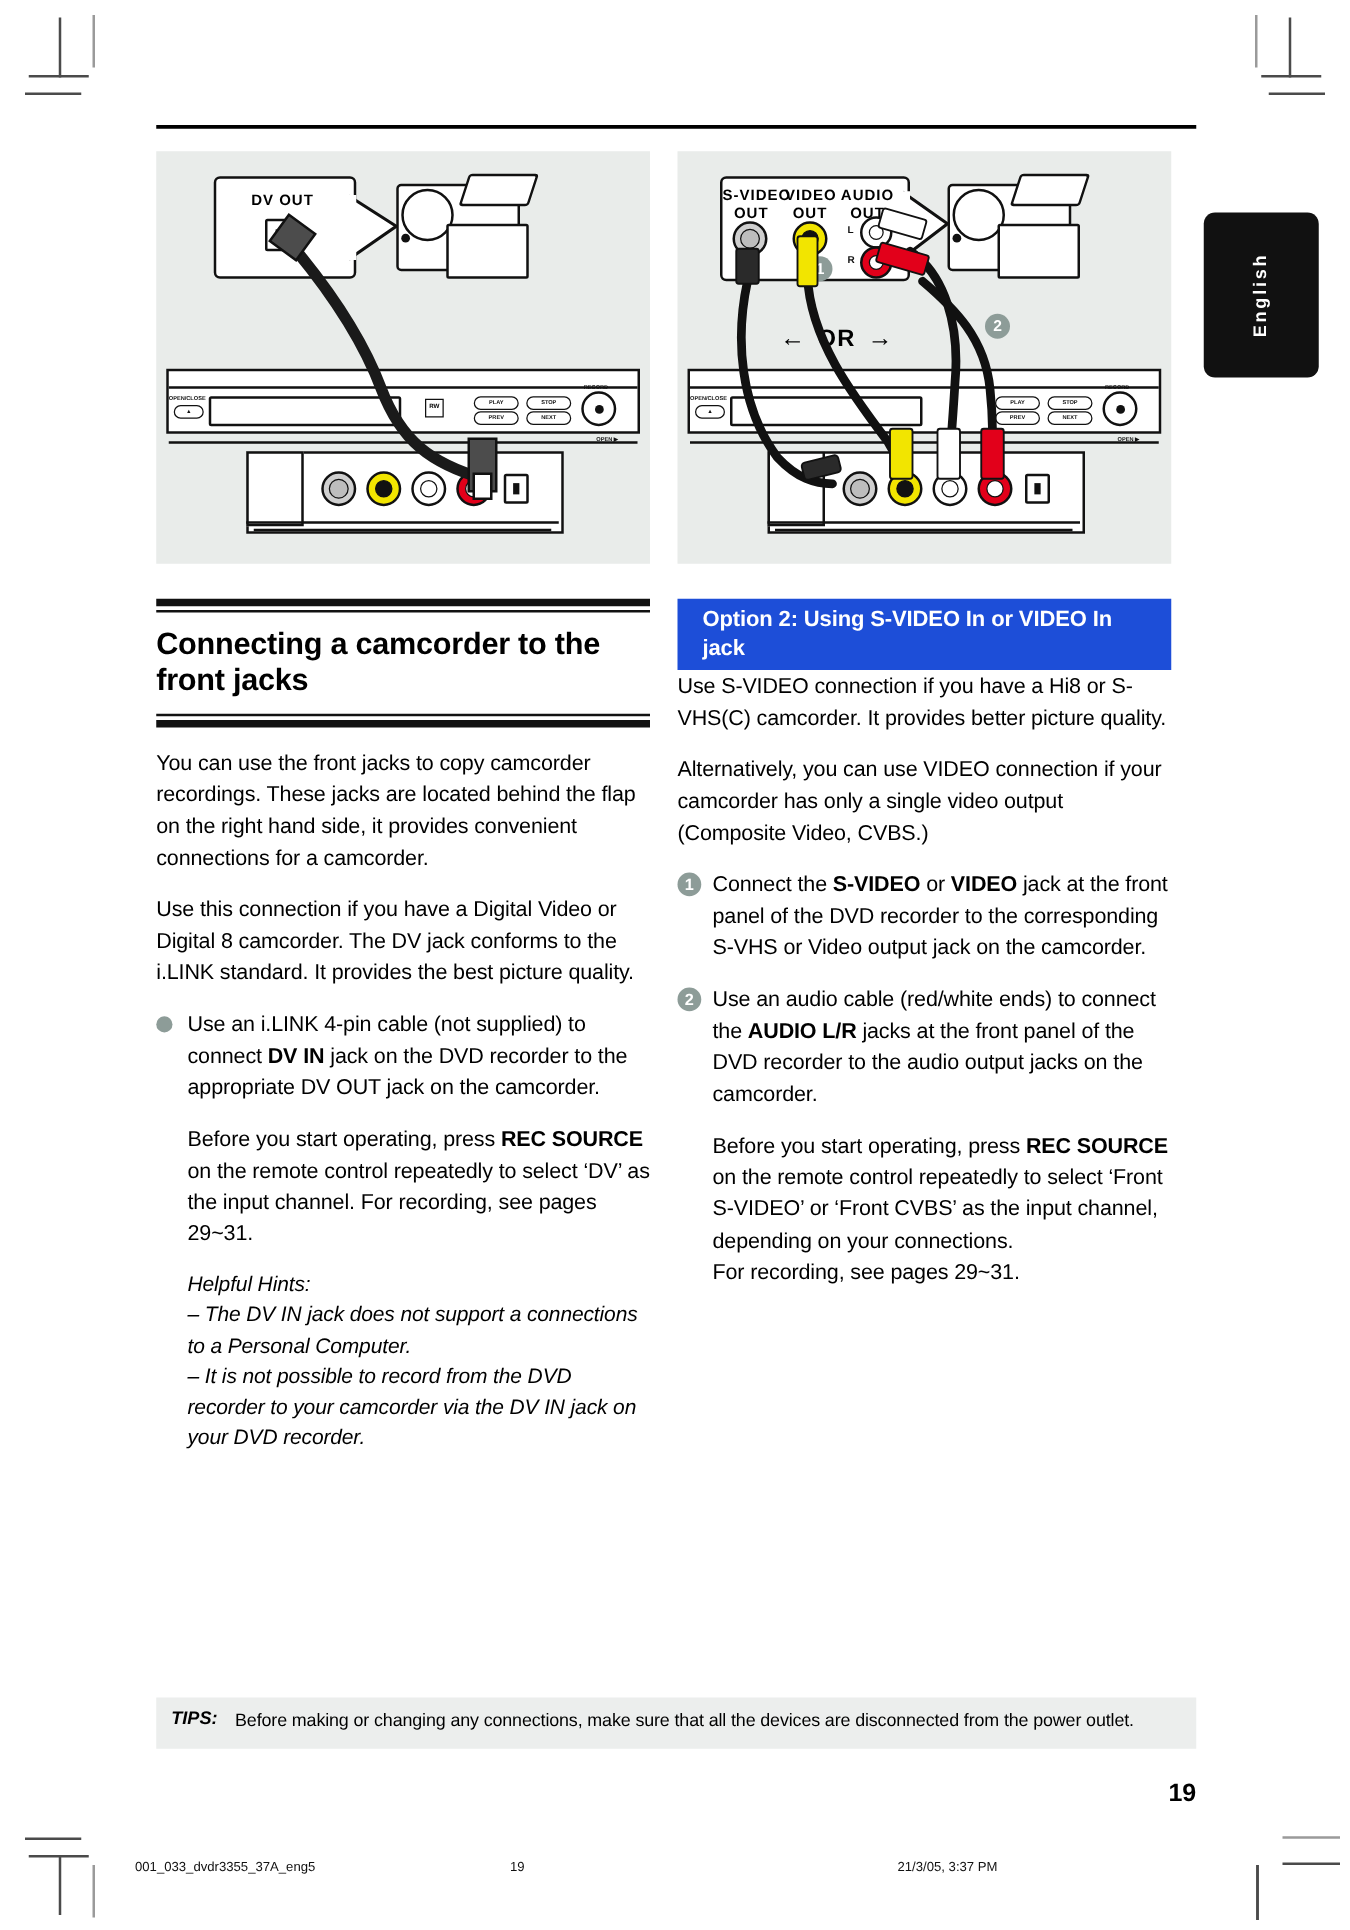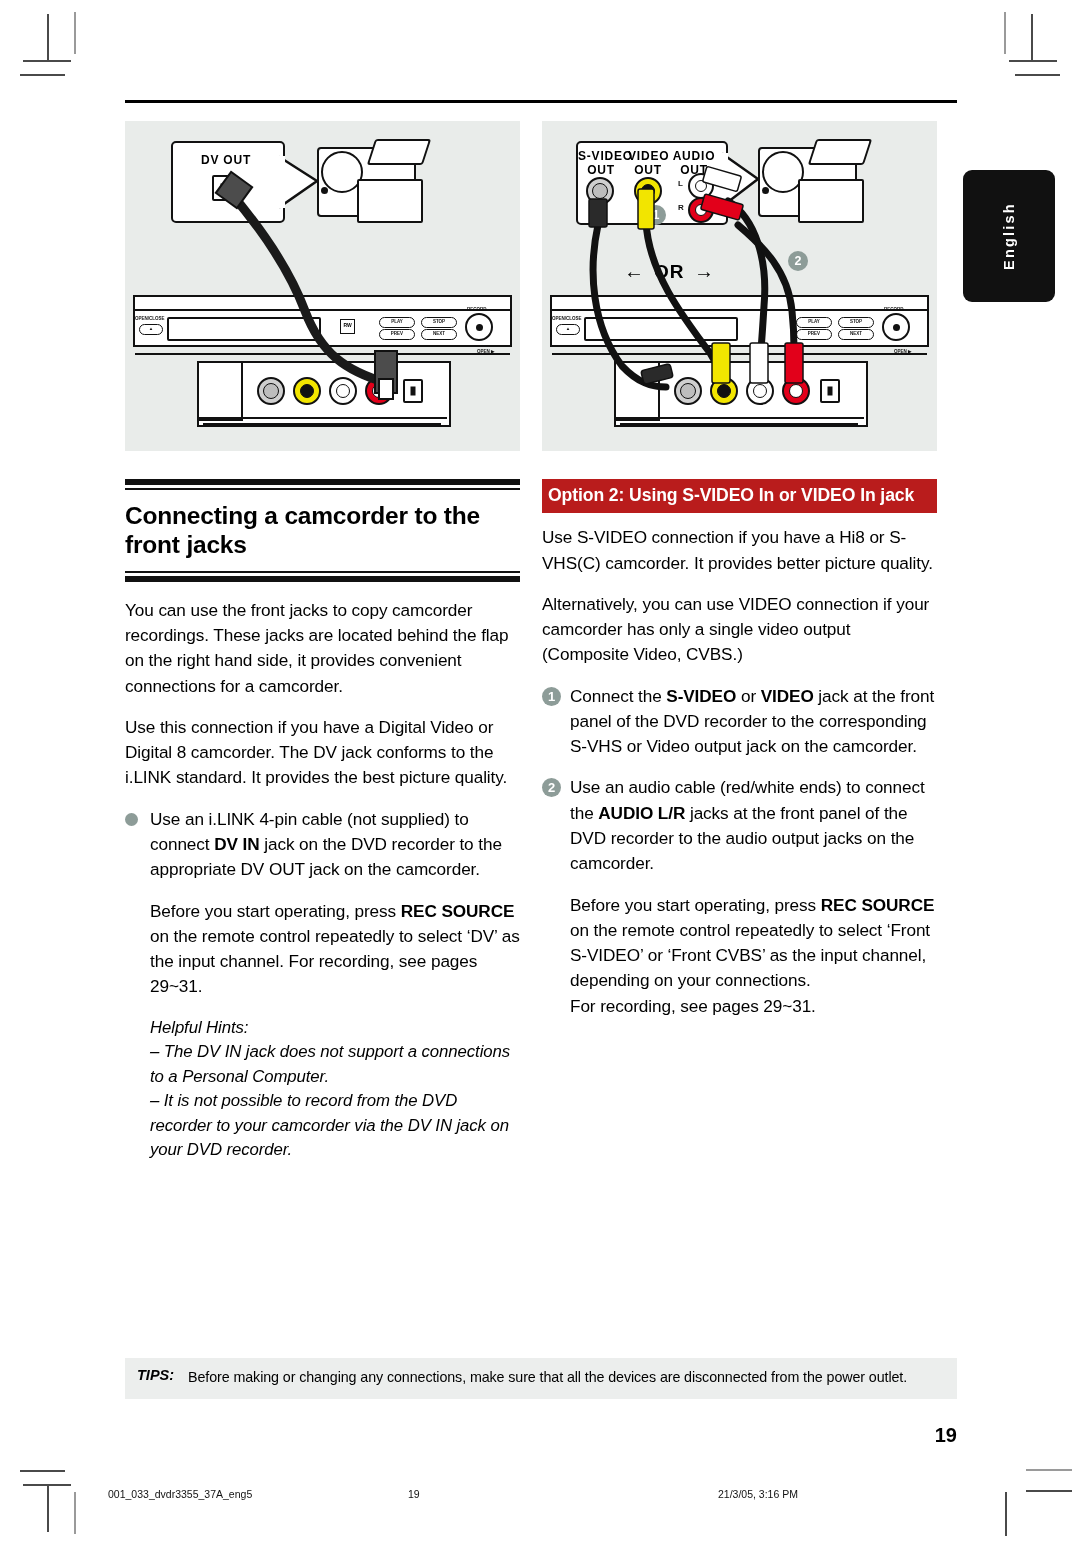--- a/index.html
+++ b/index.html
@@ -254,27 +254,26 @@
 
   p.body {
     font-size: 17.2px;
     line-height: 1.47;
     margin: 0 0 16px 0;
     letter-spacing: -0.1px;
   }
   p.body b { font-weight: bold; }
 
   .opt-head {
-    background: #b91c1c;
+    background: #1d4ed8;
     color: #ffffff;
     font-size: 17.6px;
     font-weight: bold;
-    padding: 5px 10px 6px 6px;
+    padding: 5px 10px 6px 20px;
     line-height: 1.32;
-    margin-bottom: 12px;
     letter-spacing: -0.1px;
   }
 
   .bullet-row { display: flex; margin: 0 0 16px 0; }
   .bullet-dot {
     flex: 0 0 auto;
     width: 13px; height: 13px;
     border-radius: 50%;
     background: #8d9c98;
     margin: 6px 12px 0 0;
@@ -599,14 +598,14 @@
 <div class="tips">
   <div class="tips-label">TIPS:</div>
   <div class="tips-text">Before making or changing any connections, make sure that all the devices are disconnected from the power outlet.</div>
 </div>
 
 <div class="page-num">19</div>
 
 <div class="pfooter">
   <div class="pf-file">001_033_dvdr3355_37A_eng5</div>
   <div class="pf-page">19</div>
-  <div class="pf-date">21/3/05, 3:16 PM</div>
+  <div class="pf-date">21/3/05, 3:37 PM</div>
 </div>
 
 </body></html>

